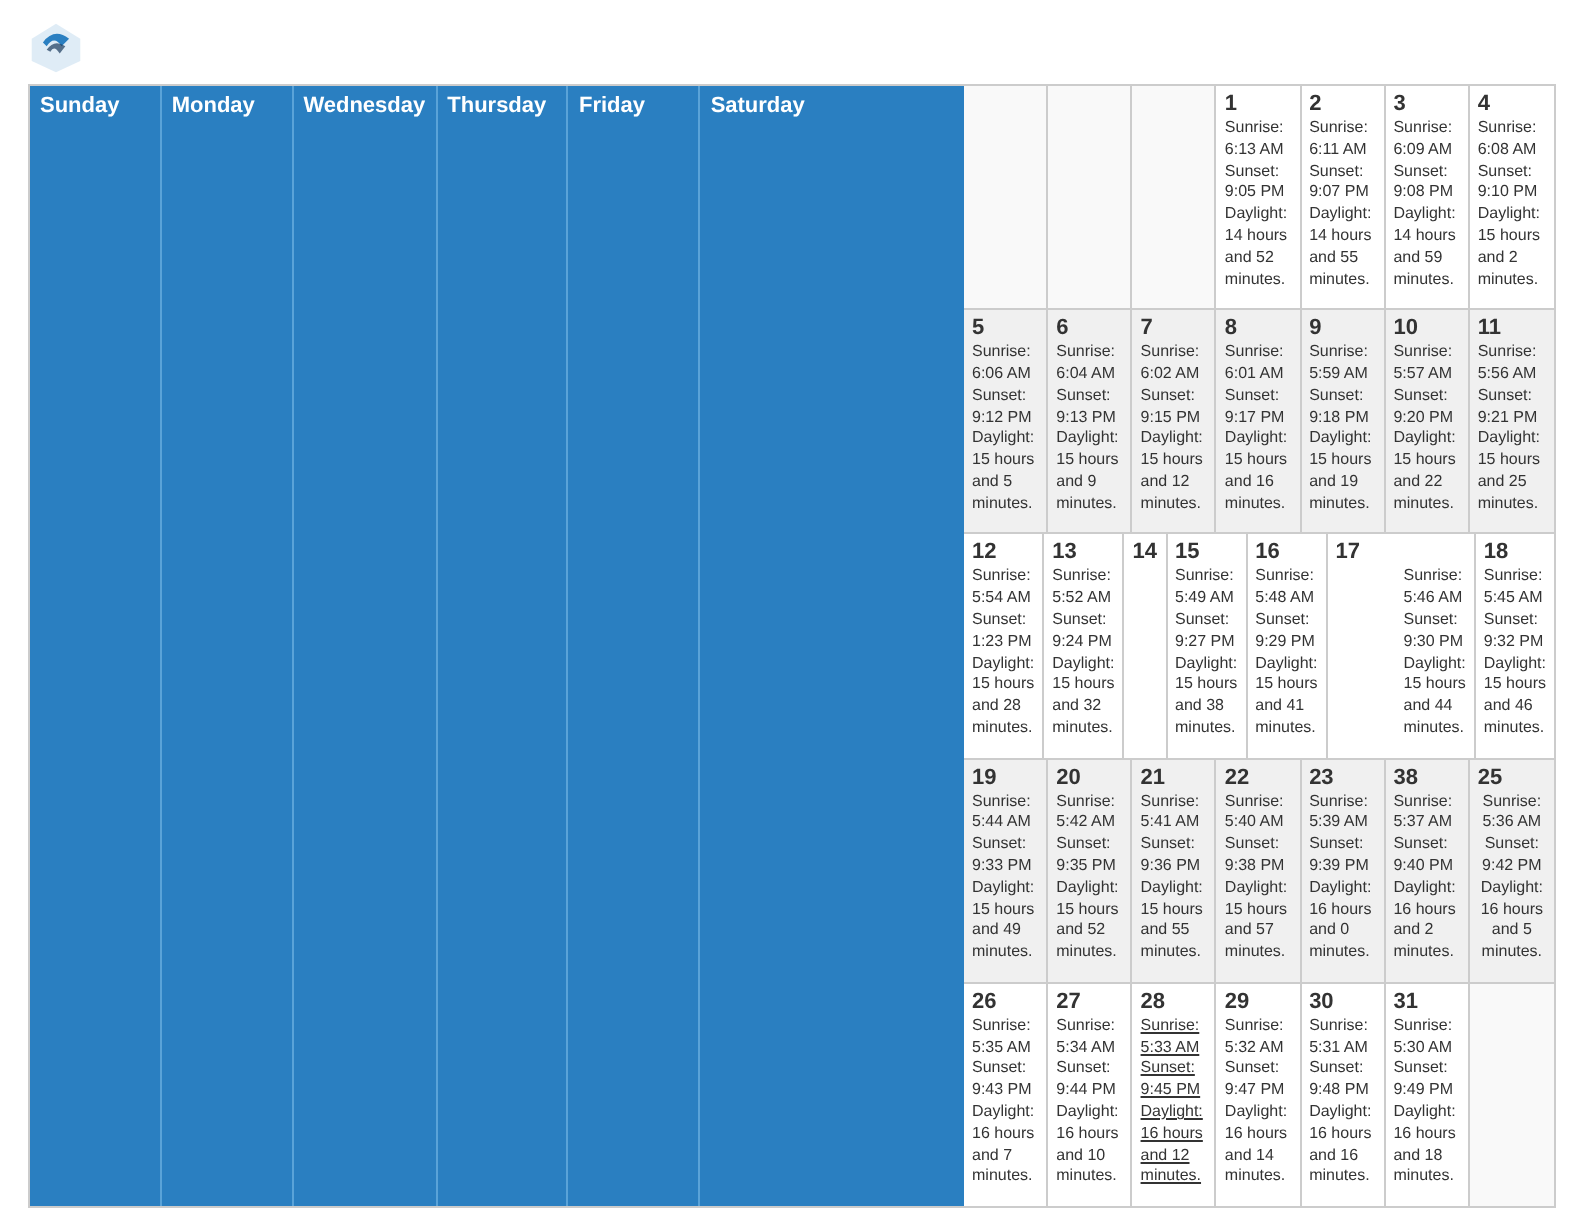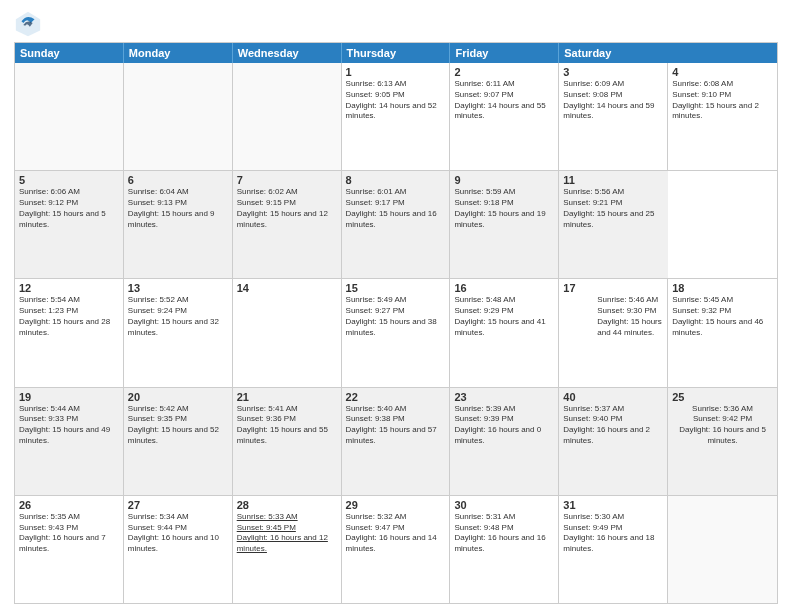--- a/index.html
+++ b/index.html
@@ -57,21 +57,21 @@
       line-height: 1.1;
     }
     .location-title {
       font-size: 14px;
       color: #333;
       font-weight: normal;
     }
     .calendar {
       flex: 1;
       display: flex;
-      flex-direction: column;
+      flex-direction: row;
       border: 1px solid #ccc;
     }
     .cal-header-row {
       display: grid;
       grid-template-columns: repeat(7, 1fr);
       background: #2a7fc1;
     }
     .cal-header-cell {
       color: #fff;
       font-size: 11px;
@@ -204,20 +204,26 @@
 Sunset: 9:17 PM
 Daylight: 15 hours and 16 minutes.</div>
           </div>
           <div class="cal-cell shaded">
             <span class="day-num">9</span>
             <div class="day-info" style="white-space: pre-line;">Sunrise: 5:59 AM
 Sunset: 9:18 PM
 Daylight: 15 hours and 19 minutes.</div>
           </div>
           <div class="cal-cell shaded">
+            <span class="day-num">10</span>
+            <div class="day-info" style="white-space: pre-line;">Sunrise: 5:57 AM
+Sunset: 9:20 PM
+Daylight: 15 hours and 22 minutes.</div>
+          </div>
+          <div class="cal-cell shaded">
             <span class="day-num">11</span>
             <div class="day-info" style="white-space: pre-line;">Sunrise: 5:56 AM
 Sunset: 9:21 PM
 Daylight: 15 hours and 25 minutes.</div>
           </div>
         </div>
         <div class="cal-week">
           <div class="cal-cell">
             <span class="day-num">12</span>
             <div class="day-info" style="white-space: pre-line;">Sunrise: 5:54 AM
@@ -283,21 +289,21 @@
 Sunset: 9:38 PM
 Daylight: 15 hours and 57 minutes.</div>
           </div>
           <div class="cal-cell shaded">
             <span class="day-num">23</span>
             <div class="day-info" style="white-space: pre-line;">Sunrise: 5:39 AM
 Sunset: 9:39 PM
 Daylight: 16 hours and 0 minutes.</div>
           </div>
           <div class="cal-cell shaded">
-            <span class="day-num">40</span>
+            <span class="day-num">38</span>
             <div class="day-info" style="white-space: pre-line;">Sunrise: 5:37 AM
 Sunset: 9:40 PM
 Daylight: 16 hours and 2 minutes.</div>
           </div>
           <div class="cal-cell shaded">
             <span class="day-num">25</span>
             <div class="day-info" style="white-space: pre-line; text-align: center;">Sunrise: 5:36 AM
 Sunset: 9:42 PM
 Daylight: 16 hours and 5 minutes.</div>
           </div>

